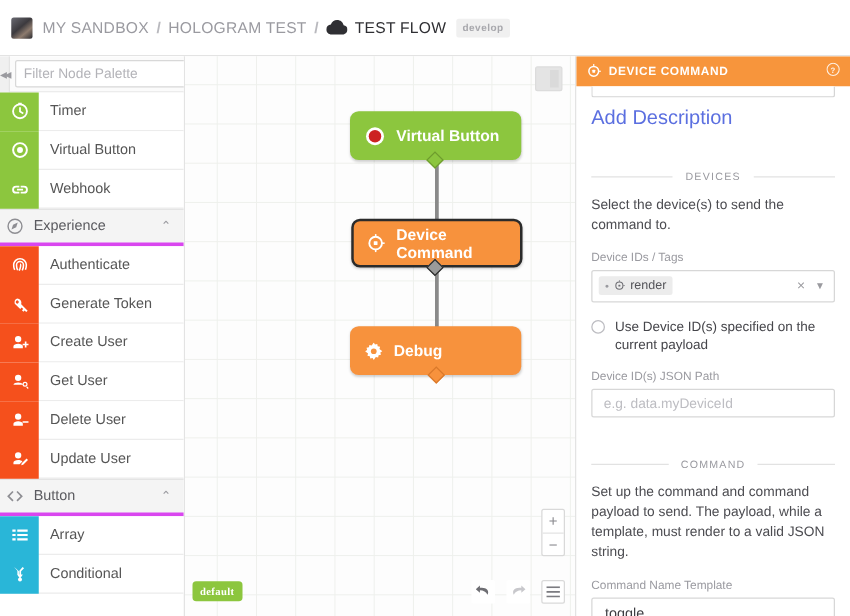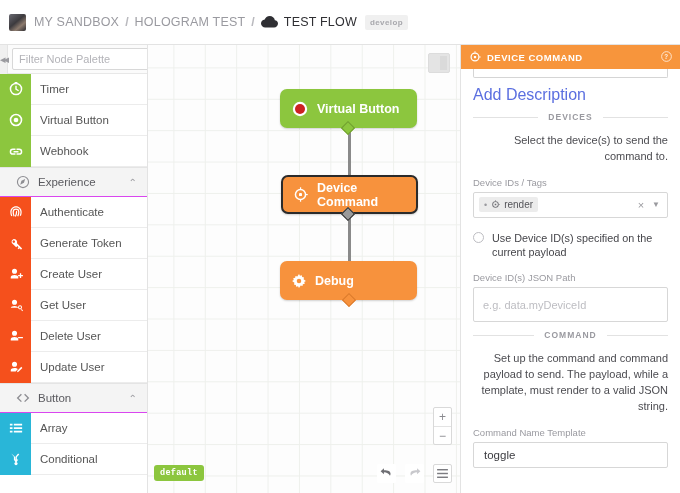--- a/index.html
+++ b/index.html
@@ -68,22 +68,22 @@
   }
   .pal-swatch {
     width: 31px; height: 31px; flex: 0 0 31px;
     display: flex; align-items: center; justify-content: center;
     color: #fff;
   }
   .pal-label { font-size: 11.5px; color: #555; padding-left: 9px; }
 
   .pal-group {
     display: flex; align-items: center; height: 30px;
-    background: #f4f4f4; border-top: 1px solid #e4e4e4; border-bottom: 1px solid #d946ef;
-    cursor: pointer; padding-left: 14px;
+    background: #f4f4f4; border-top: 1px solid #e4e4e4; border-bottom: 3px solid #d946ef;
+    cursor: pointer; padding-left: 3px;
   }
   .pal-group .gicon { width: 18px; color: #8e8e93; display: flex; align-items: center; justify-content: center; }
   .pal-group .glabel { font-size: 11.5px; color: #5a5a5f; padding-left: 6px; flex: 1; }
   .pal-group .gchev { color: #9a9a9f; font-size: 10px; padding-right: 10px; }
 
   
   .canvas {
     position: absolute; left: 148px; top: 45px; right: 220px; bottom: 0;
     background-color: #fdfdfd;
     background-image:
@@ -128,21 +128,21 @@
 
   .wire {
     position: absolute; width: 3px; background: #8a8a8a;
   }
 
   .default-badge {
     position: absolute; left: 6px; bottom: 12px;
     background: #8cc63e; color: #fff;
     font-size: 8.5px; font-weight: bold; letter-spacing: .3px;
     padding: 3px 6px; border-radius: 3px;
-    font-family: Liberation Mono, monospace;
+    font-family: Liberation Serif, serif;
   }
 
   .zoomctl {
     position: absolute; right: 8px; bottom: 48px;
     width: 19px; background: #fff; border: 1px solid #d9d9d9; border-radius: 2px;
   }
   .zoomctl div {
     height: 18px; display: flex; align-items: center; justify-content: center;
     font-size: 12px; color: #8a8a8f; cursor: pointer;
   }
@@ -173,44 +173,44 @@
   .panel-body { padding: 0 12px; height: calc(100% - 24px); overflow: hidden; position: relative; }
 
   .top-input-stub {
     height: 9px; border: 1px solid #d5d5d5; border-top: none;
     border-radius: 0 0 2px 2px; margin: 0 0 8px 0; background: #fff;
   }
   .link {
     color: #5b6fe0; font-size: 16px; display: inline-block; cursor: pointer;
   }
   .divider {
-    display: flex; align-items: center; margin: 8px 0 11px;
-    color: #9a9aa0; font-size: 8.5px; font-weight: bold; letter-spacing: 1px;
+    display: flex; align-items: center; margin: 32px 0 11px;
+    color: #9a9aa0; font-size: 8.5px; font-weight: normal; letter-spacing: 1px;
   }
   .divider:before, .divider:after {
     content: ""; flex: 1; height: 1px; background: #e2e2e2;
   }
   .divider span { padding: 0 10px; }
-  .ptext { font-size: 11px; color: #4c4c51; line-height: 1.45; text-align: right; }
+  .ptext { font-size: 11px; color: #4c4c51; line-height: 1.45; }
 
   .radio-row { display: flex; align-items: flex-start; margin-top: 13px; }
   .radio {
     width: 11px; height: 11px; border-radius: 50%;
     border: 1px solid #bdbdc2; flex: 0 0 11px; margin-top: 1px; background:#fff;
   }
   .radio.on { border-color: #1b7fe0; background: #1b7fe0; position: relative; }
   .radio.on:after {
     content: ""; position: absolute; left: 3px; top: 3px;
     width: 5px; height: 5px; border-radius: 50%; background: #fff;
   }
   .radio-label { font-size: 10.8px; color: #45454a; padding-left: 8px; line-height: 1.35; }
 
   .field-label { font-size: 9.5px; color: #9a9aa0; margin: 12px 0 4px; }
   .field-box {
-    border: 1px solid #d7d7d7; border-radius: 2px; height: 35px;
+    border: 1px solid #d7d7d7; border-radius: 2px; height: 23px;
     display: flex; align-items: center; padding: 0 5px; background: #fff;
   }
   .field-box.tall { height: 26px; }
   .field-box .ph { font-size: 11px; color: #bdbdc2; padding-left: 4px; }
   .field-box .val { font-size: 11.5px; color: #3c3c41; padding-left: 5px; }
 
   .chip {
     background: #ececec; border-radius: 2px; height: 15px;
     display: flex; align-items: center; padding: 0 5px; gap: 4px;
   }

